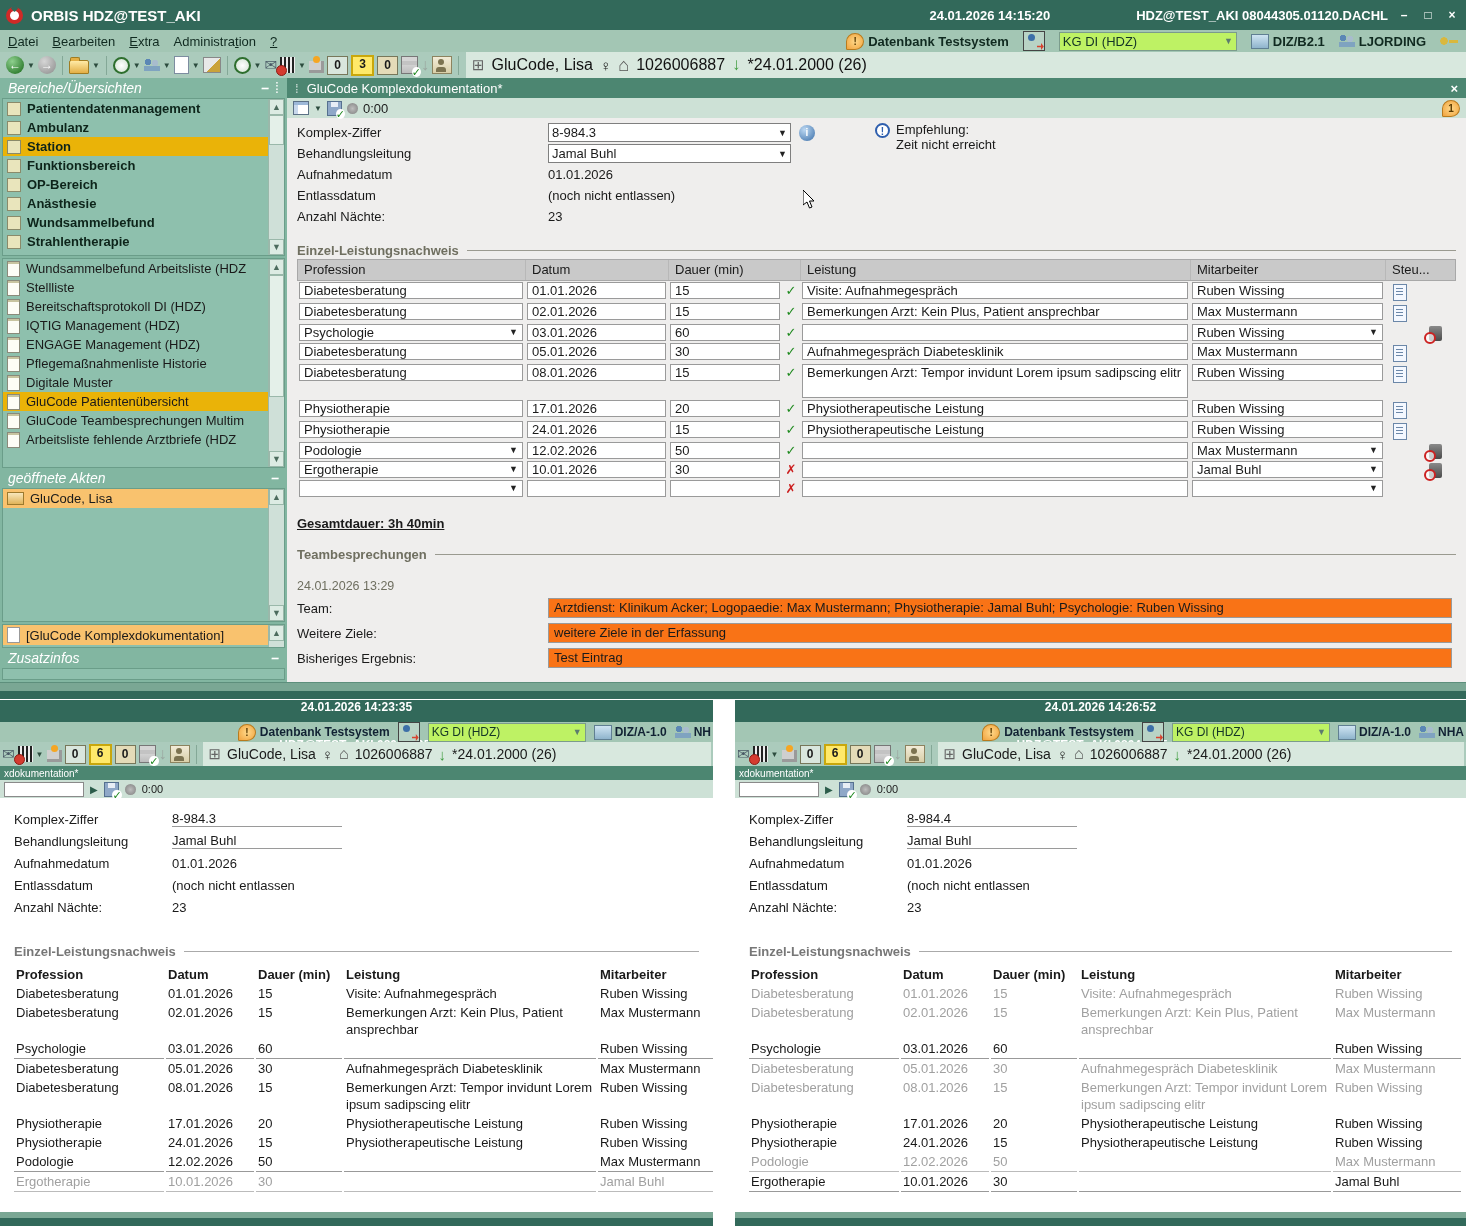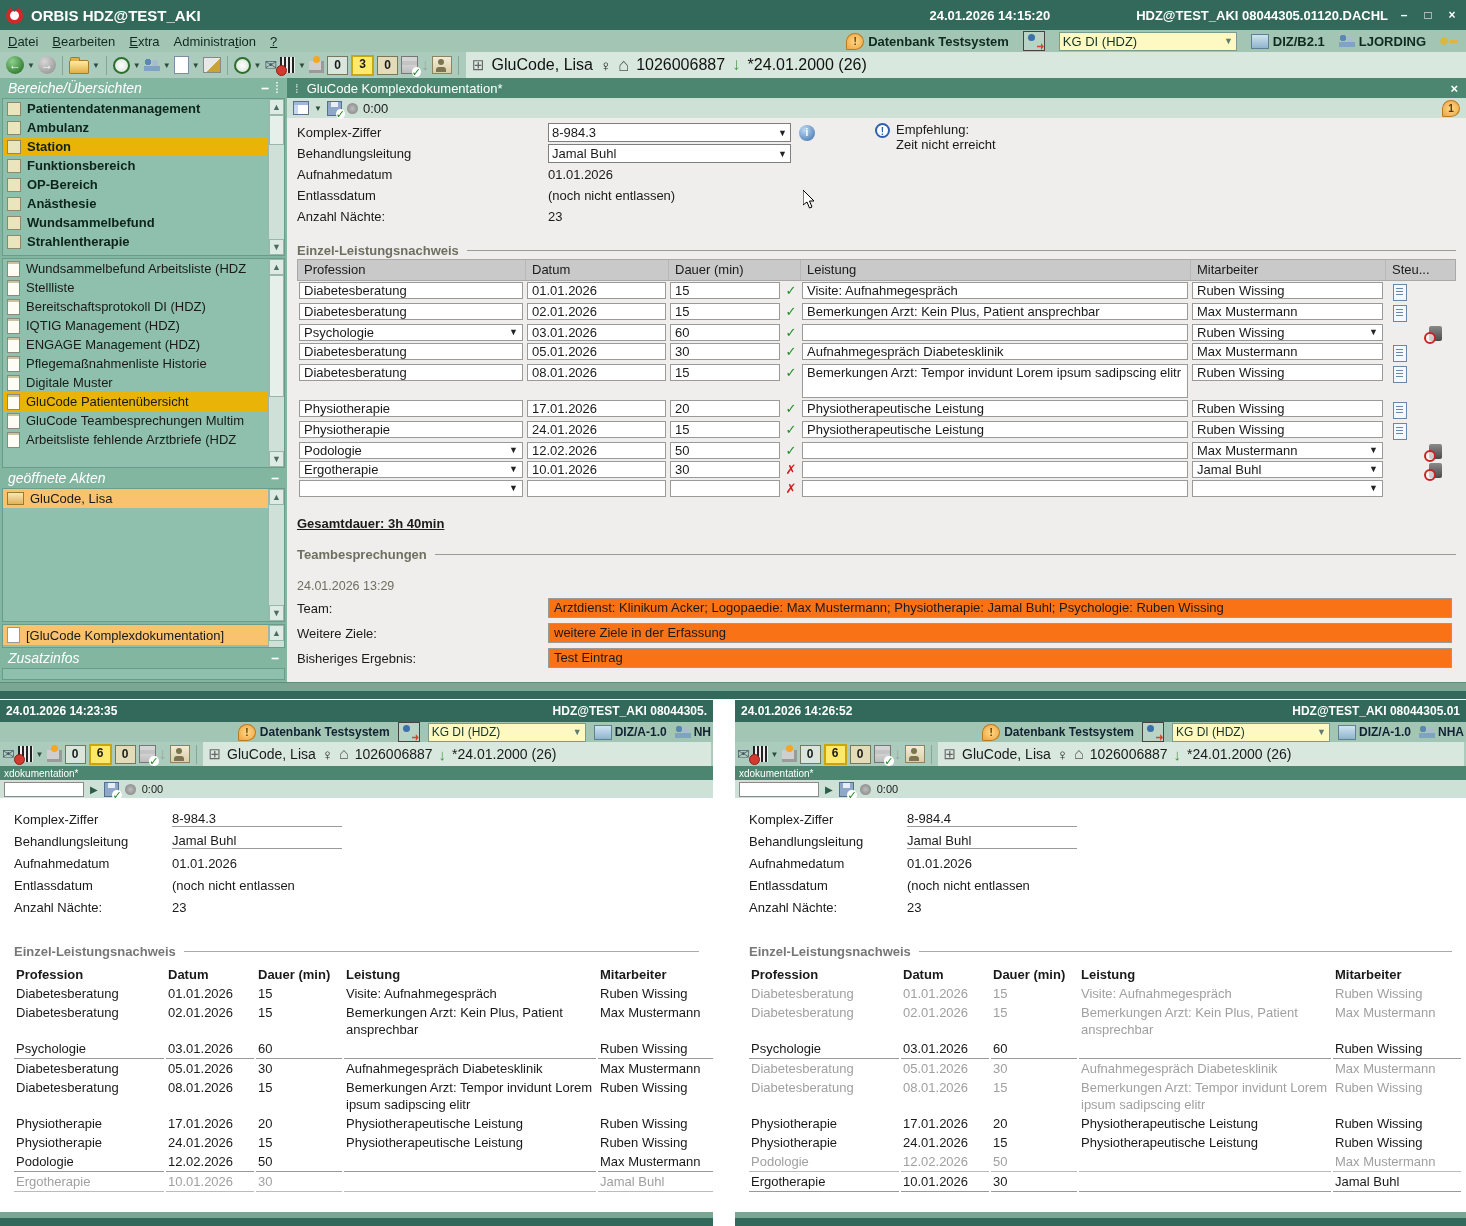--- a/index.html
+++ b/index.html
@@ -19,21 +19,21 @@
   .mw{left:0;top:0;width:1466px;height:690px;background:#efeeed;}
   .mw .tbar{height:30px;padding:0 6px;gap:8px;font-weight:bold;font-size:15px;}
   .tbar .dt{font-weight:bold;font-size:13px;}
   .winbtn{width:16px;text-align:center;font-weight:bold;font-size:12px;cursor:default;}
   .orbis{width:17px;height:17px;border-radius:50%;border:4px solid #cf2a27;background:#fff;
          box-sizing:border-box;position:relative;}
   .orbis::after{content:"";position:absolute;top:-5px;left:2px;width:5px;height:5px;background:#32695a;transform:rotate(45deg);}
   .mw .mbar{height:22px;padding:0 8px;gap:14px;font-size:13px;color:#102a20;}
   .mi u{text-decoration:underline;}
   .dbnote{font-weight:bold;gap:4px;}
-  .combo{background:#fef9c3;border:1px solid #7b9c8c;height:17px;display:flex;align-items:center;
+  .combo{background:#bef264;border:1px solid #7b9c8c;height:17px;display:flex;align-items:center;
          padding:0 3px;gap:4px;color:#143527;}
   .combo .arr{color:#5d7c6e;font-size:9px;}
   .mw .tools{height:26px;padding:0 4px;gap:3px;}
   .sep{width:1px;height:19px;background:#84a897;margin:0 3px;}
   .cnt{width:19px;height:17px;border:1px solid #77775a;background:#d9e6dd;font-weight:bold;
        text-align:center;line-height:17px;font-size:12px;}
   .cnt.mid{background:#ffe96a;border:2px solid #c9a70c;line-height:14px;}
   .cnt.tan{background:#e4dbb8;}
   .patientstrip{height:26px;flex:1;padding:0 6px;gap:7px;font-size:15px;color:#111;}
   .pname{font-size:16px;}
@@ -147,21 +147,21 @@
   .teamrow{display:flex;align-items:center;margin-top:5px;height:20px;}
   .teamrow label{width:251px;flex:none;}
   .tbox{flex:1;height:18px;background:#f97316;border:1px solid #9a9a9a;line-height:18px;padding:0 5px;
         white-space:nowrap;overflow:hidden;margin-right:4px;}
   .mwfoot{height:8px;background:#7aa794;border-top:1px solid #5d8f7c;}
   .mwfoot2{height:8px;background:#32695a;}
   
   .pw{top:700px;height:526px;background:#fff;overflow:hidden;}
   .pw-left{left:0;width:713px;}
   .pw-right{left:735px;width:731px;}
-  .pw .tbar{height:22px;font-size:12px;font-weight:bold;justify-content:space-between;gap:24px;padding:0 6px;white-space:nowrap;}
+  .pw .tbar{height:22px;font-size:12px;font-weight:bold;justify-content:flex-start;gap:24px;padding:0 6px;white-space:nowrap;flex-direction:column;}
   .pw .mbar{height:20px;font-size:12px;justify-content:flex-end;gap:8px;padding:0 2px;white-space:nowrap;font-weight:bold;color:#123;}
   .pw .mbar .combo{width:150px;font-weight:normal;}
   .pw .tools{height:24px;gap:3px;padding:0 2px;white-space:nowrap;}
   .pw .patientpart{display:flex;align-items:center;gap:6px;font-size:14px;background:#d8e8de;height:24px;
         padding:0 6px;flex:1;}
   .ptab{height:14px;background:#4c8671;color:#fff;font-size:10px;display:flex;align-items:center;padding:0 4px;}
   .psub{height:18px;background:#cde1d6;display:flex;align-items:center;gap:6px;padding:0 4px;font-size:11px;}
   .whitebox{width:78px;height:13px;background:#fff;border:1px solid #8a8a8a;}
   .play{color:#2c5c4a;font-size:10px;}
   .pbody{padding:10px 0 0 14px;position:relative;}

